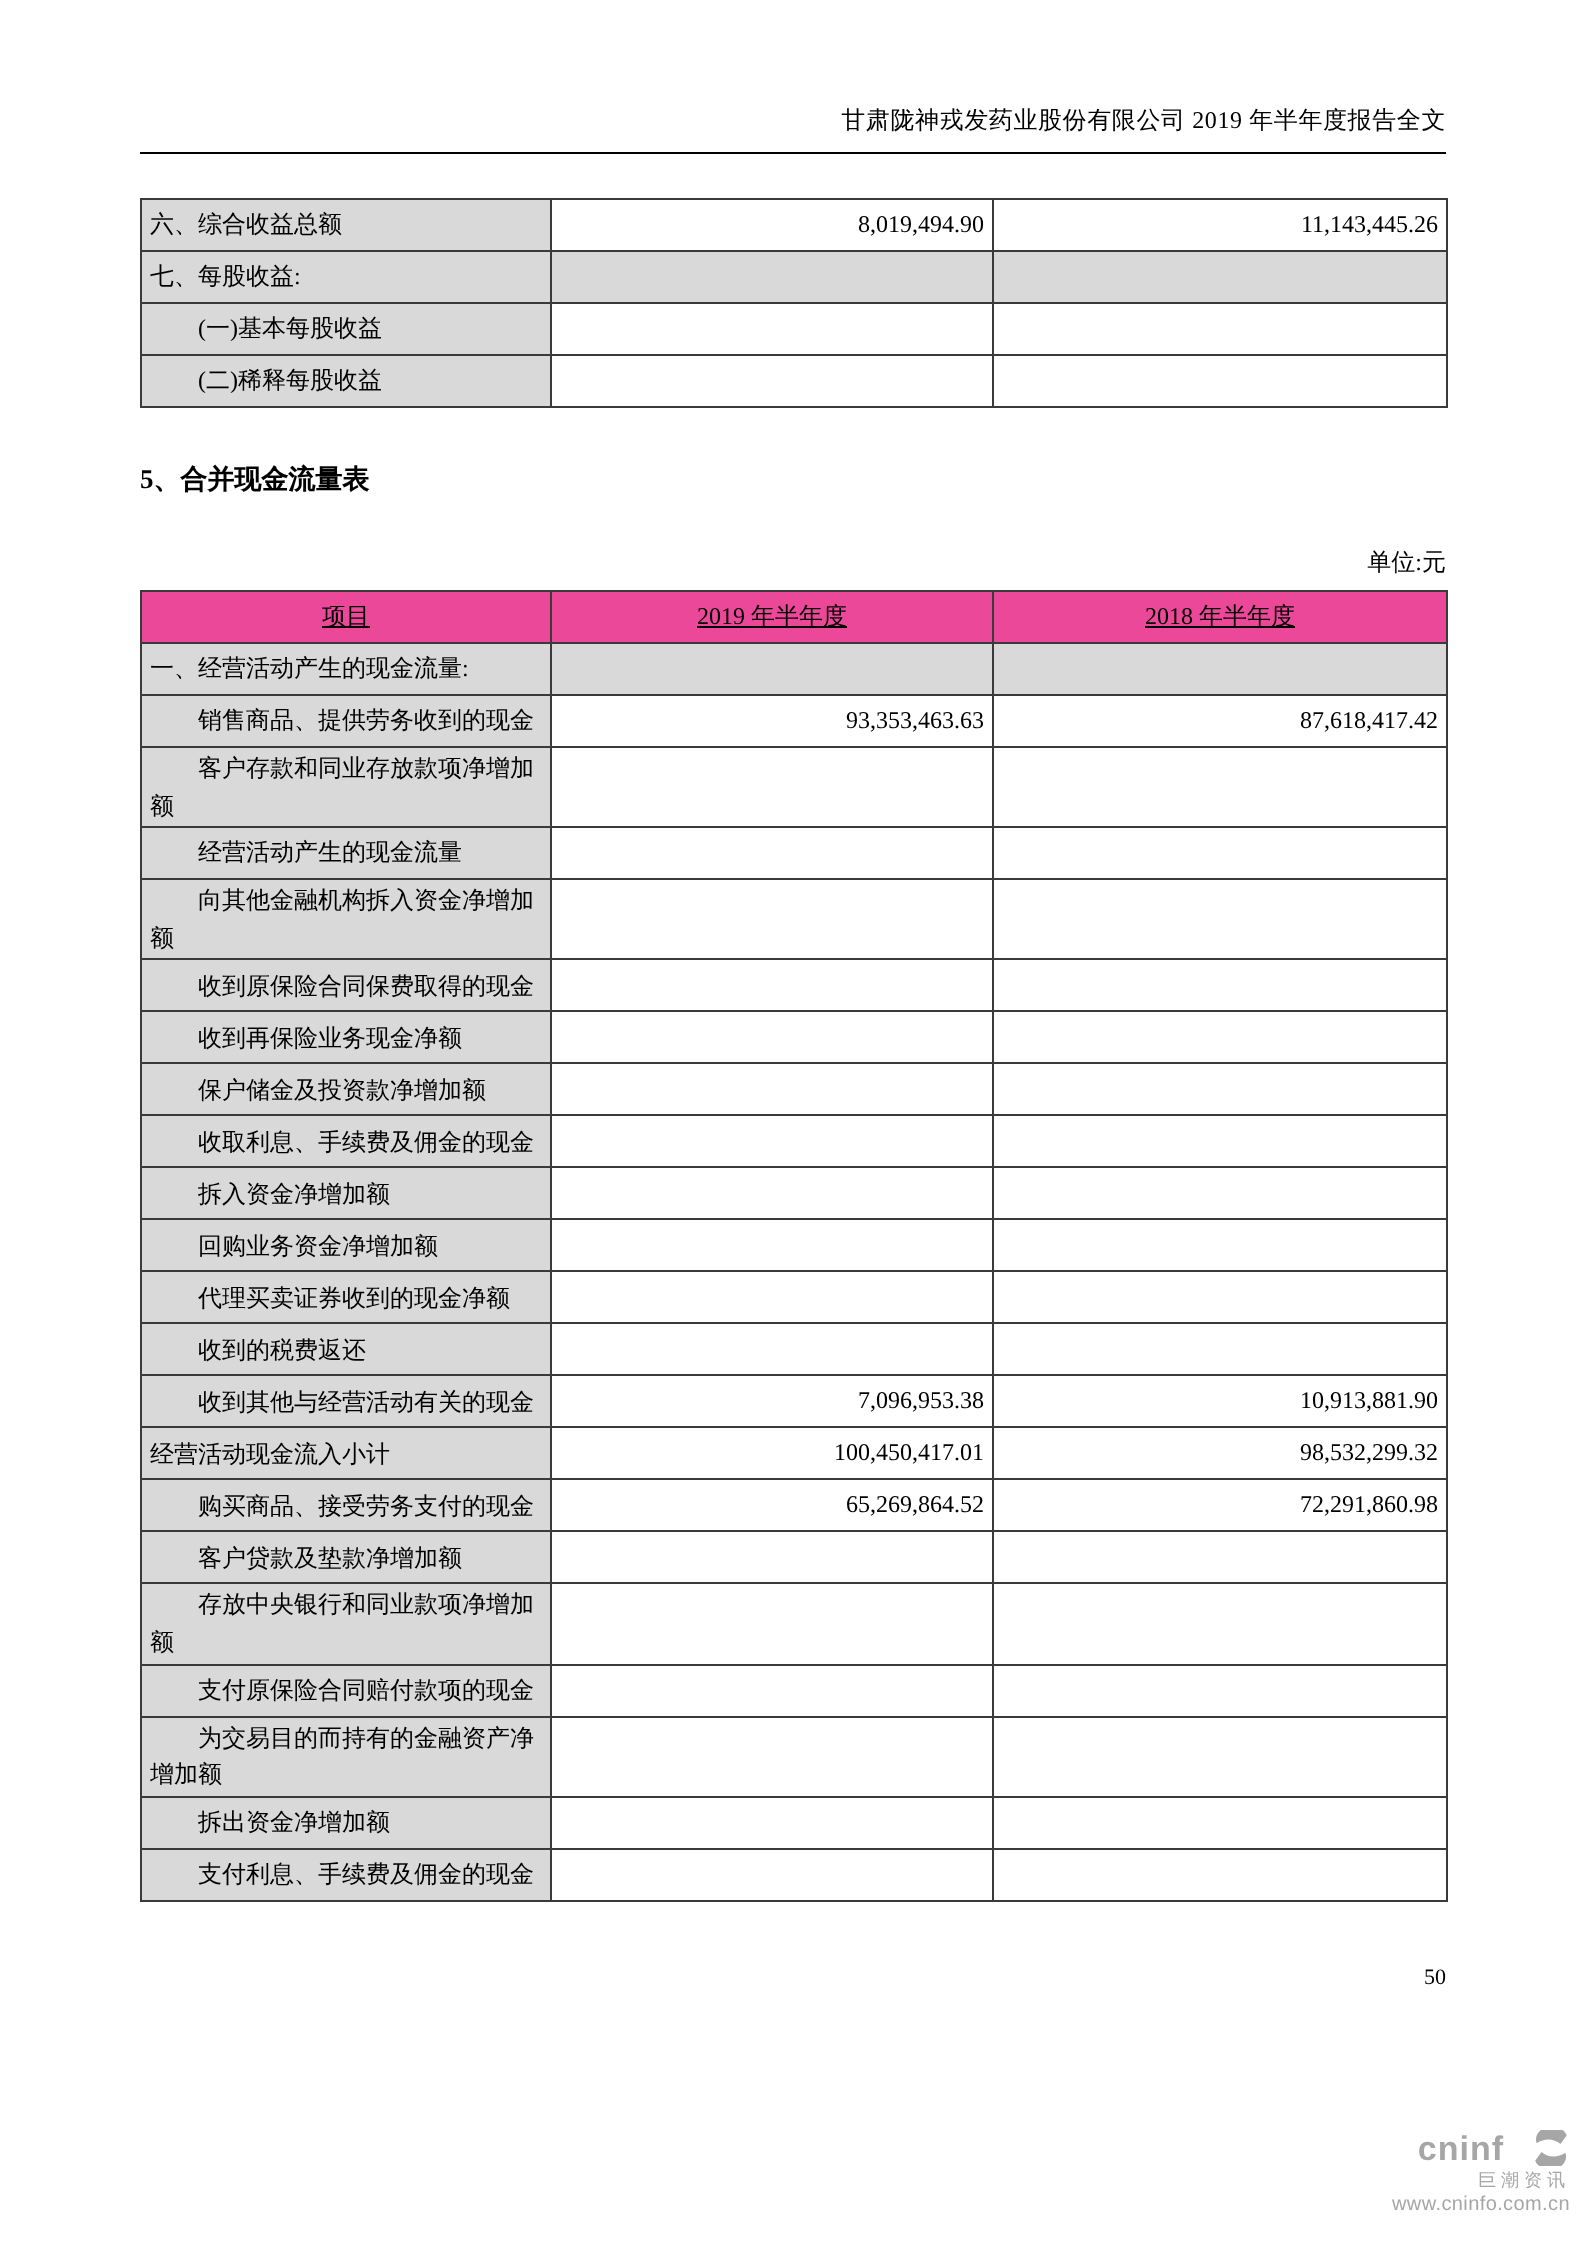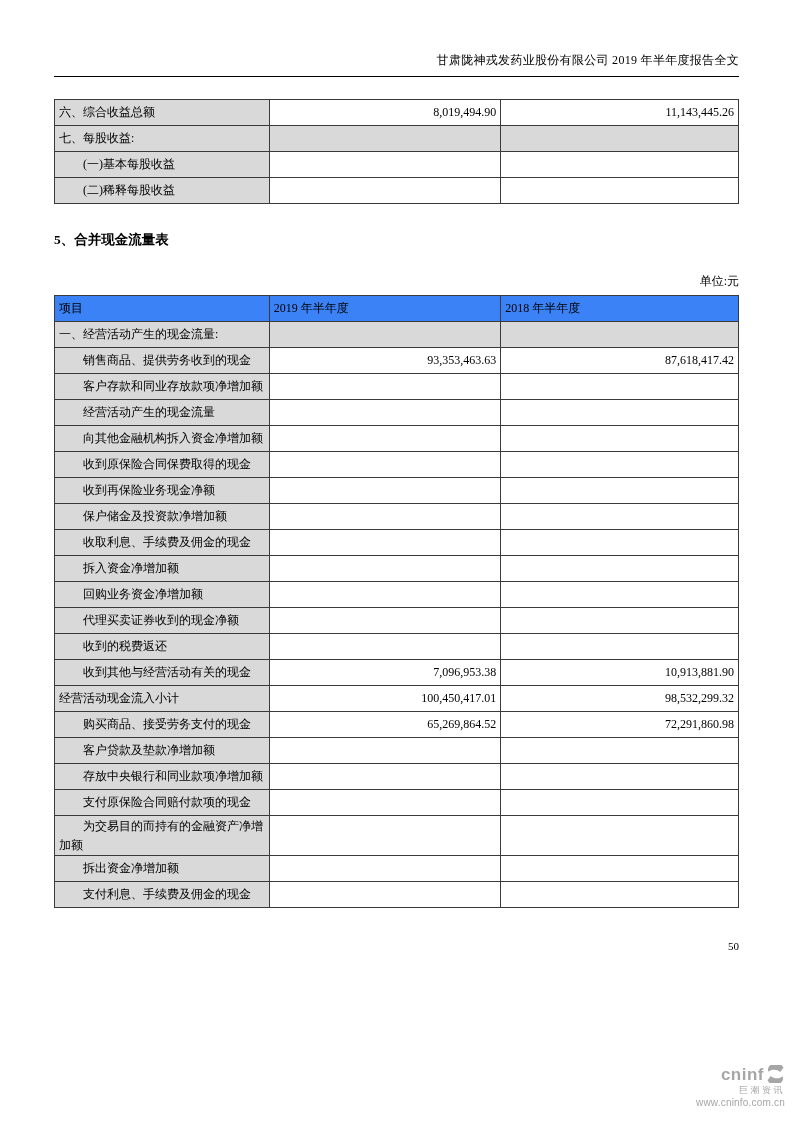--- a/index.html
+++ b/index.html
@@ -5,21 +5,21 @@
   * { box-sizing: border-box; }
   html, body { margin: 0; padding: 0; }
   body {
     width: 793px; height: 1122px;
     background: #ffffff;
     position: relative;
     font-family: "Liberation Serif", "DejaVu Serif", serif;
     color: #000;
     overflow: hidden;
   }
-  .content { padding: 0 54px; }
+  .content { padding: 0 70px; }
 
   .doc-header {
     padding-top: 52px;
     padding-bottom: 7px;
     border-bottom: 1px solid #000;
     text-align: right;
     font-size: 12px;
     letter-spacing: 0.3px;
   }
 
@@ -38,24 +38,25 @@
     height: 26px;
     vertical-align: middle;
     overflow: hidden;
   }
   table.fin { border: 1.5px solid #3a3a3a; }
   td.label { background: #d9d9d9; text-align: left; line-height: 1.55; }
   td.label.indent { text-indent: 2em; margin-left: 42px; }
   td.val { text-align: right; }
   td.val.gray { background: #d9d9d9; }
   table.fin thead th {
-    background: #3b82f6;
+    background: #ec4899;
     font-weight: normal;
-    text-align: left;
+    text-align: center;
     height: 26px;
+    text-decoration: underline;
   }
 
   .top-table { margin-top: 22px; }
   .top-table td { height: 28px; }
 
   .section-title {
     font-size: 13.5px;
     font-weight: bold;
     margin: 27px 0 0 0;
   }
@@ -73,21 +74,21 @@
 
   .cninfo {
     position: absolute;
     right: 8px;
     bottom: 14px;
     text-align: right;
     color: #a6a6a6;
     font-family: "Liberation Sans", "DejaVu Sans", sans-serif;
     line-height: 1.15;
   }
-  .cninfo .brand-row { display: flex; align-items: center; justify-content: flex-end; gap: 2px; }
+  .cninfo .brand-row { display: flex; align-items: center; justify-content: flex-end; gap: 14px; }
   .cninfo .brand { font-size: 17px; font-weight: bold; letter-spacing: 0.5px; }
   .cninfo .swirl { display: inline-block; }
   .cninfo .cn { font-size: 9px; letter-spacing: 2.5px; margin-top: 1px; }
   .cninfo .url { font-size: 10px; margin-top: 1px; letter-spacing: 0.2px; }
 </style>
 </head>
 <body>
 
 <div class="content">
 

